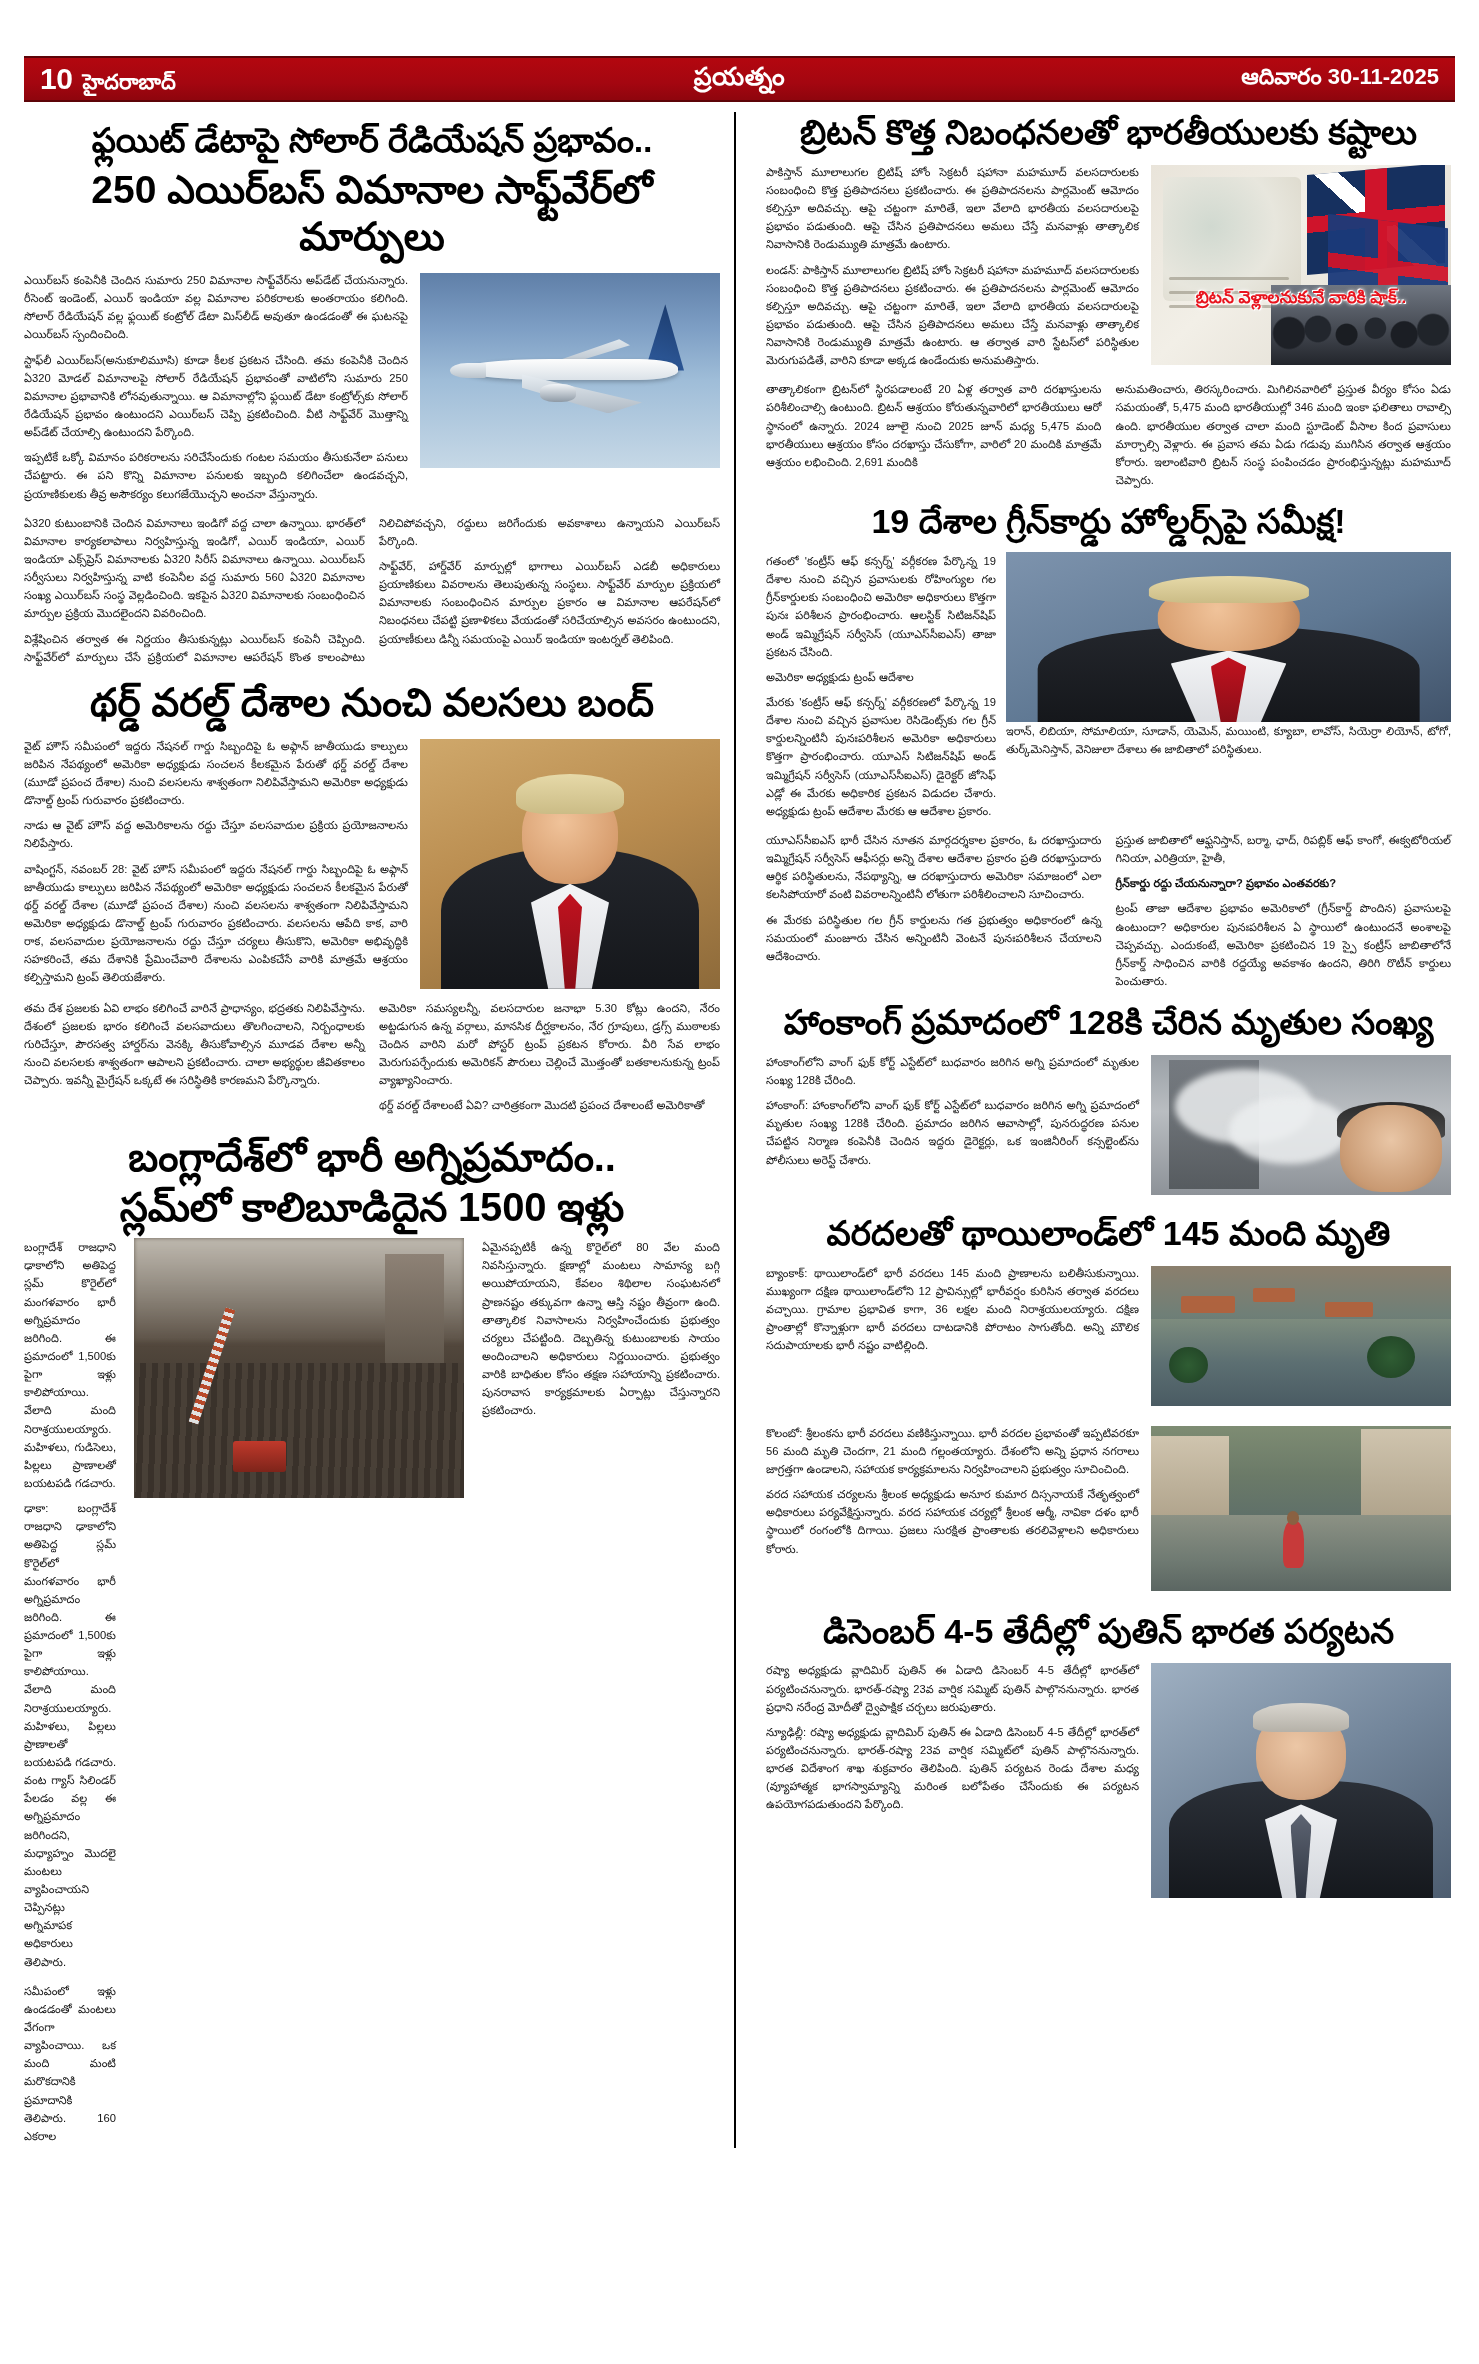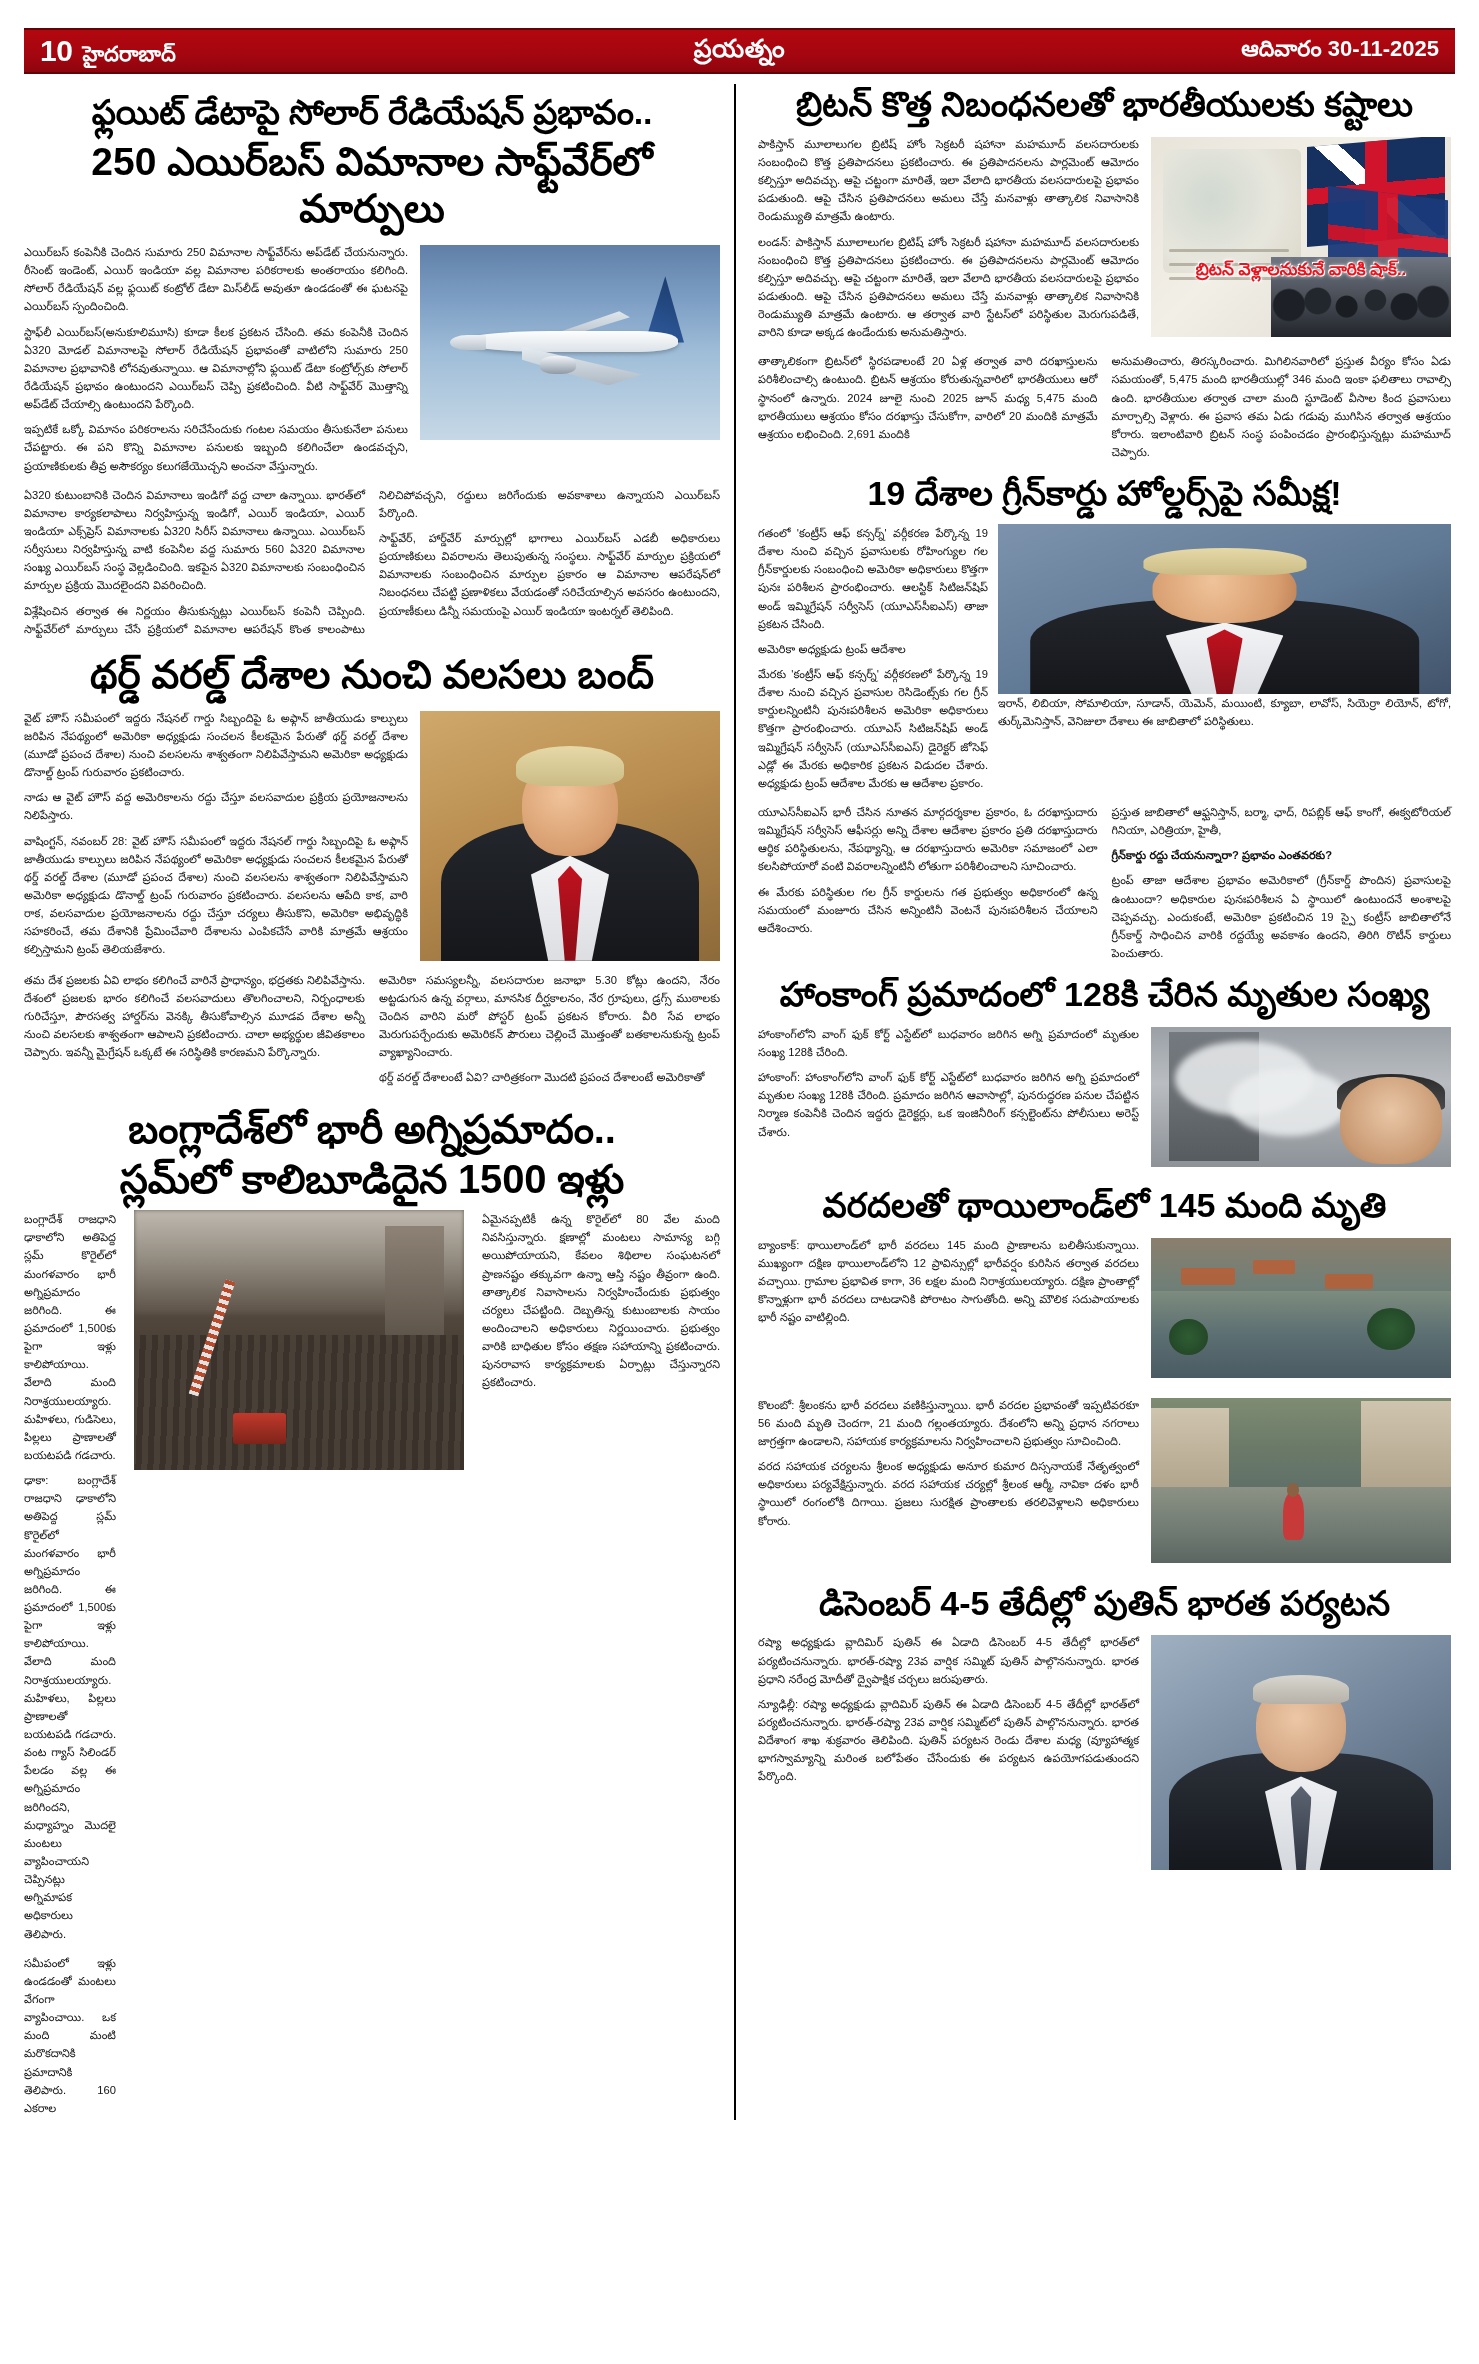--- a/index.html
+++ b/index.html
@@ -14,21 +14,21 @@
     width:1479px;
     min-height:2364px;
     position:relative;
     background:#fff;
     box-sizing:border-box;
     padding:0 24px 20px 24px;
   }
 
   
   .masthead{
-    margin-top:28px;
+    margin-top:56px;
     height:42px;
     background:#b00710;
     background:linear-gradient(180deg,#b3070f 0%,#a40610 60%,#8e050d 100%);
     display:flex;
     align-items:center;
     border-top:2px solid #5d0408;
     border-bottom:2px solid #5d0408;
     position:relative;
   }
   .mh-left{
@@ -56,21 +56,21 @@
   }
 
   
   .cols{
     display:flex;
     gap:0;
     margin-top:6px;
   }
   .col-left{width:710px;padding-right:14px;box-sizing:border-box;}
   .vrule{width:2px;background:#000;margin:4px 0;align-self:stretch;}
-  .col-right{width:715px;padding-left:22px;box-sizing:border-box;}
+  .col-right{width:715px;padding-left:30px;box-sizing:border-box;}
 
   
   h1.hl{
     font-size:34px;font-weight:bold;margin:12px 0 6px 0;
     text-align:center;line-height:1.22;letter-spacing:-0.2px;
   }
   h1.hl.big{font-size:40px;}
   h2.hl2{
     font-size:39px;font-weight:bold;margin:4px 0 10px 0;
     text-align:center;line-height:1.2;

